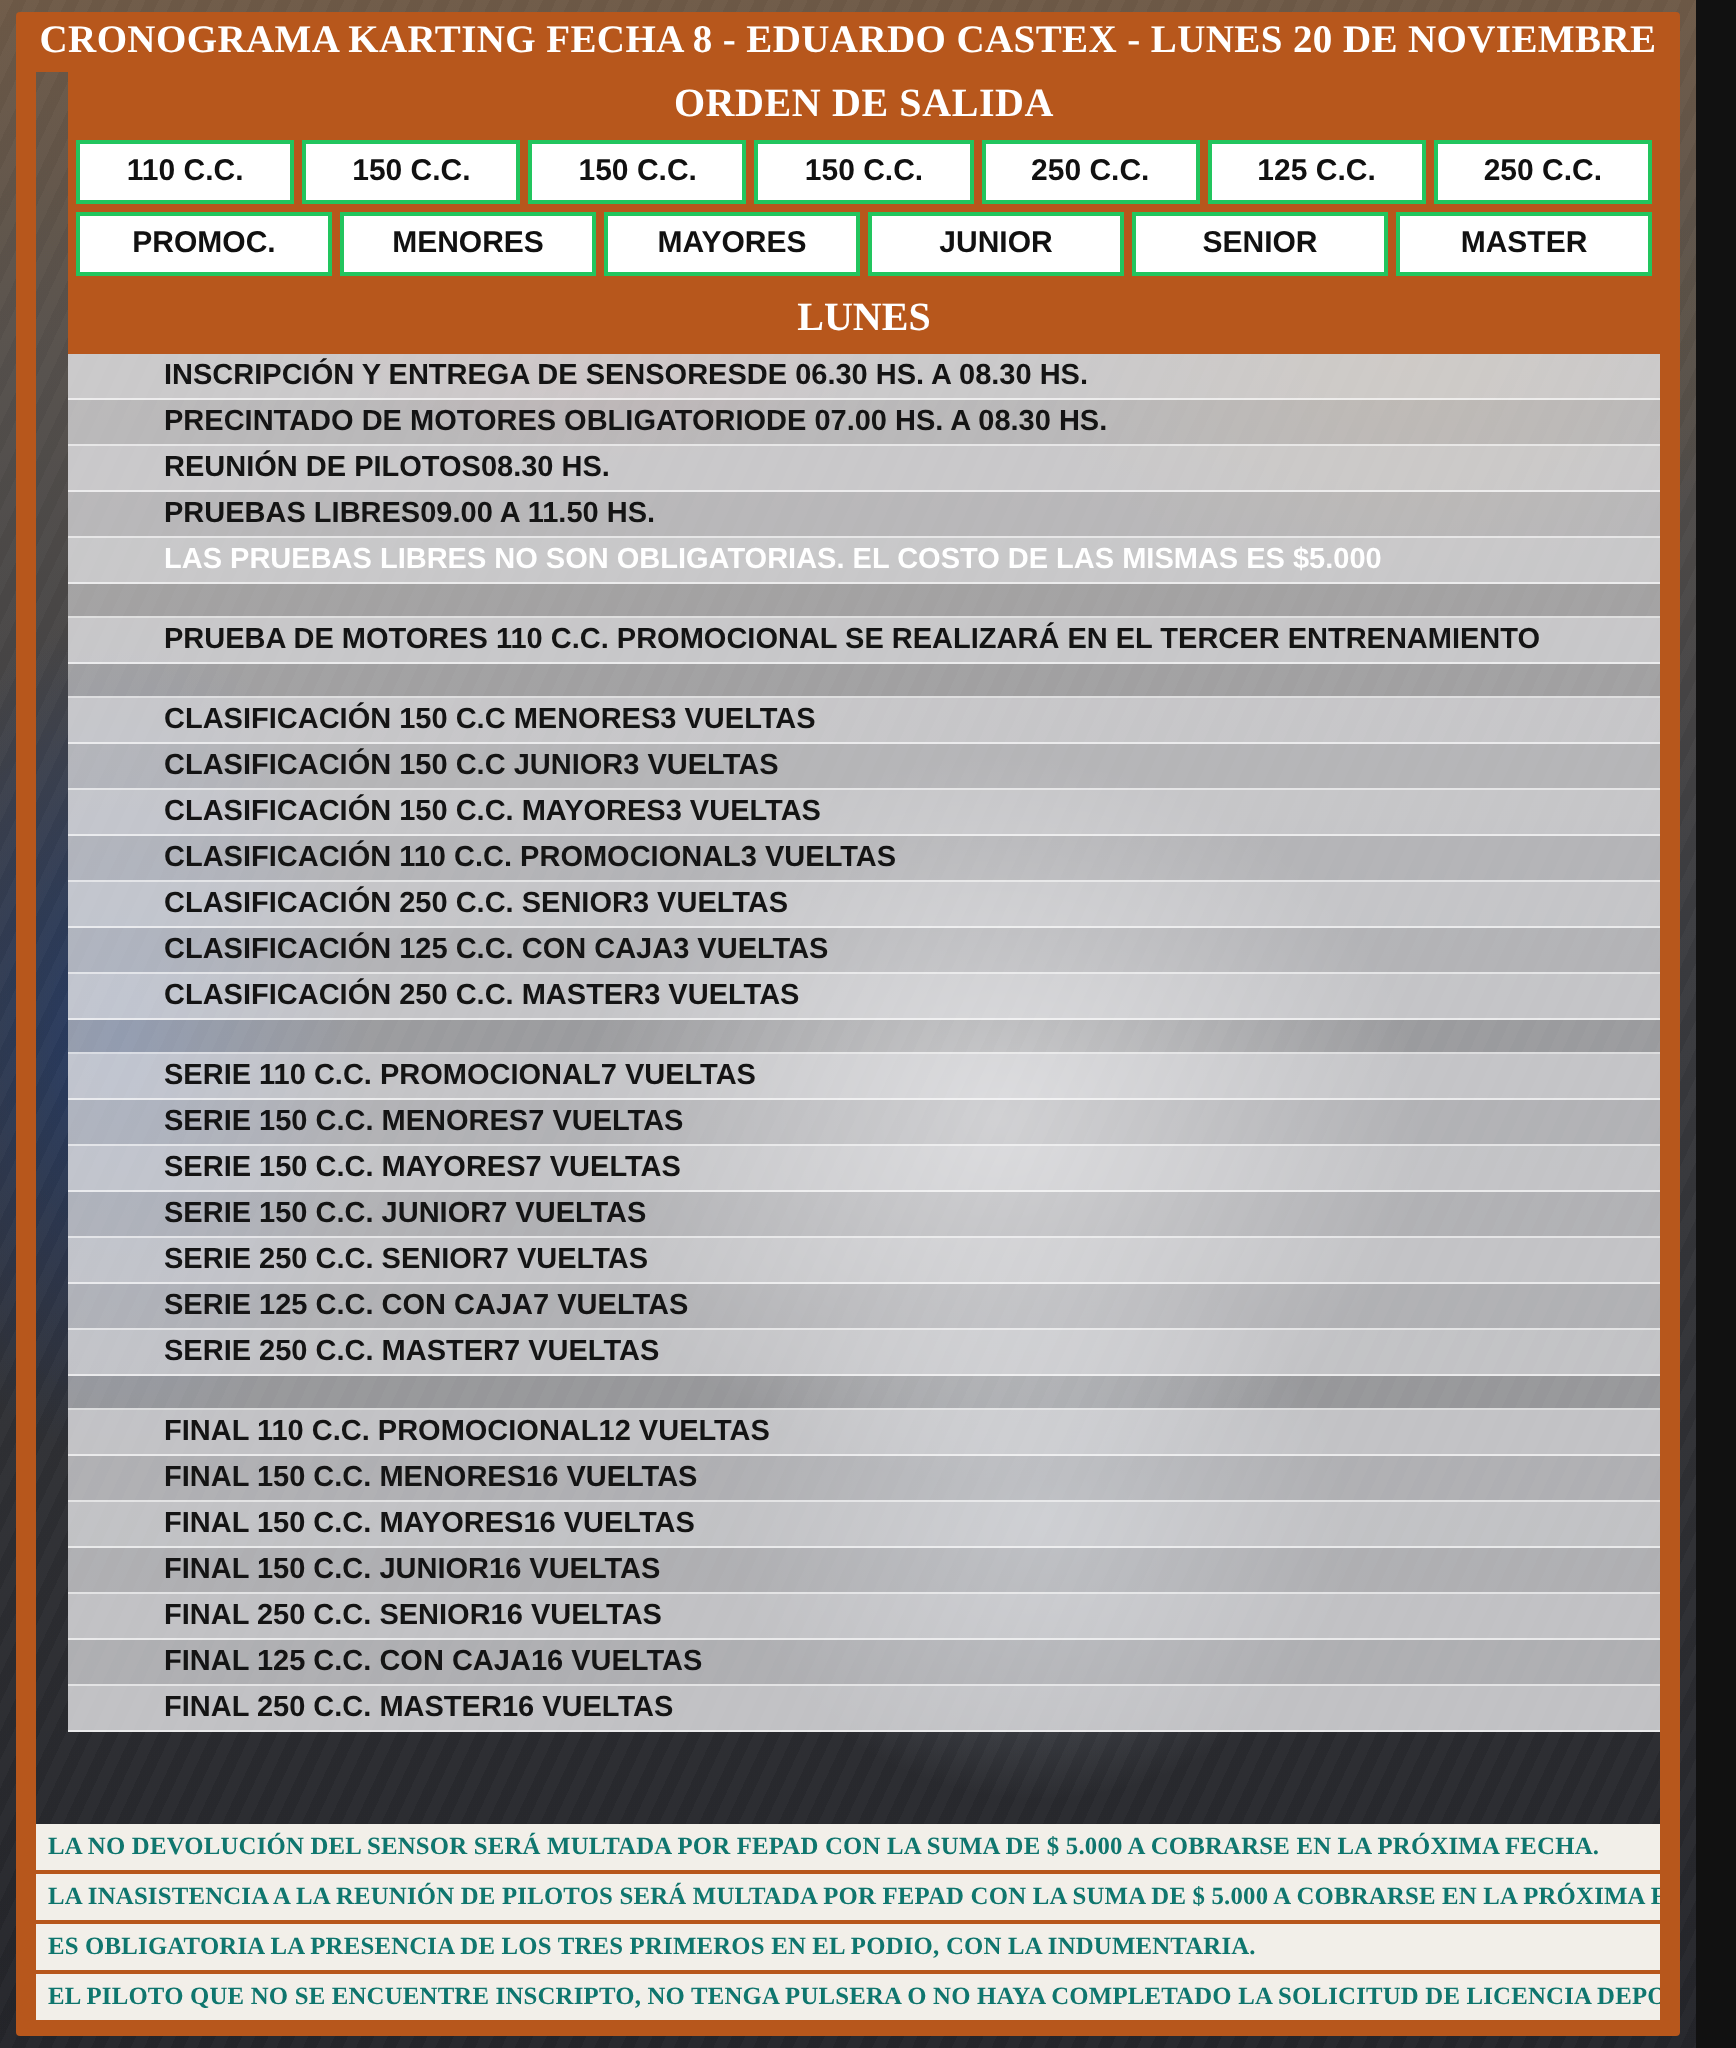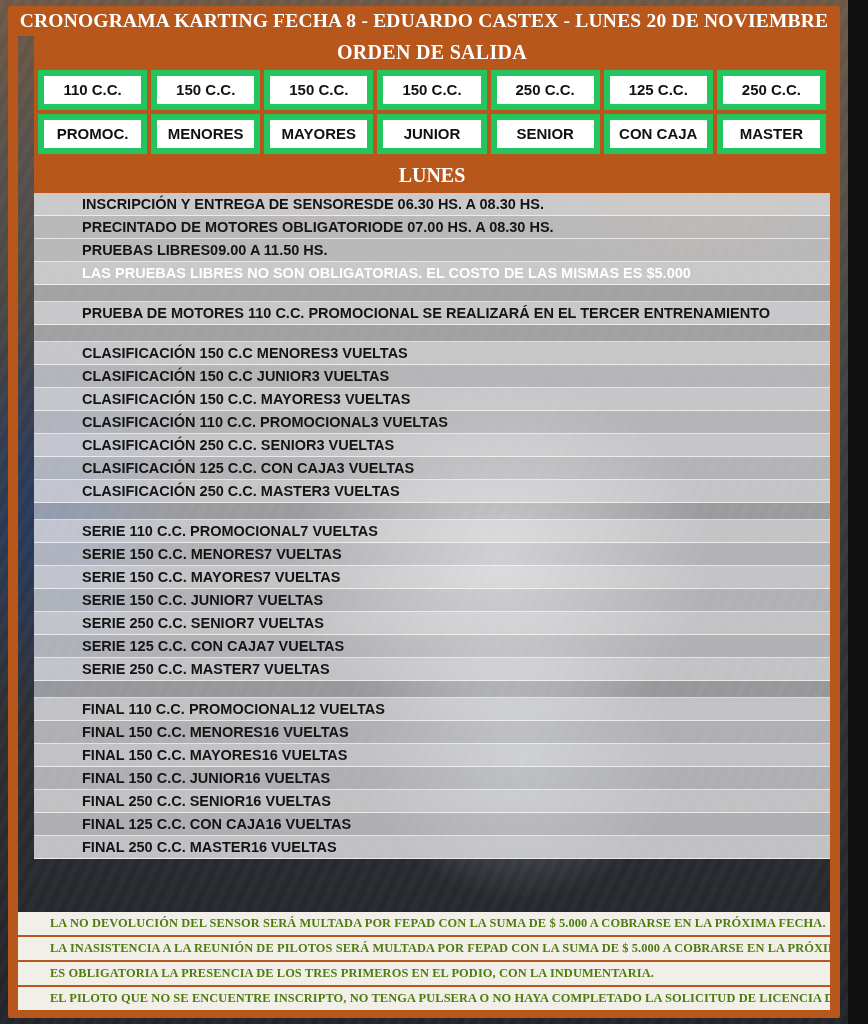--- a/index.html
+++ b/index.html
@@ -75,21 +75,21 @@
     padding: 0 4px 4px 4px;
   }
   .cat-row {
     display: flex;
     gap: 4px;
     padding: 0 0 4px 0;
   }
   .cat-cell {
     flex: 1 1 0;
     background: #ffffff;
-    border: 6px solid #22c55e;
+    border: 2px solid #22c55e;
     text-align: center;
     font-weight: bold;
     font-size: 15px;
     color: #111;
     padding: 5px 0 6px 0;
     font-family: "Liberation Sans", sans-serif;
     white-space: nowrap;
   }
   .day-header {
     background: #b7571c;
@@ -135,22 +135,22 @@
   .footers {
     position: absolute;
     left: 18px; right: 18px; bottom: 14px;
   }
   .footer-note {
     background: #f2efe9;
     border-bottom: 2px solid #b7571c;
     font-family: "Liberation Serif", serif;
     font-weight: bold;
     font-size: 12.4px;
-    color: #4d7c0f;
-    padding: 4px 8px 4px 32px;
+    color: #0f766e;
+    padding: 4px 8px 4px 6px;
     letter-spacing: .1px;
     white-space: nowrap;
     overflow: hidden;
   }
   .footer-note:last-child { border-bottom: none; }
 </style>
 </head>
 <body>
 
 <div id="page">
@@ -171,35 +171,38 @@
           <div class="cat-cell">250 C.C.</div>
           <div class="cat-cell">125 C.C.</div>
           <div class="cat-cell">250 C.C.</div>
         </div>
       <div class="cat-row" id="cat-row">
           <div class="cat-cell">PROMOC.</div>
           <div class="cat-cell">MENORES</div>
           <div class="cat-cell">MAYORES</div>
           <div class="cat-cell">JUNIOR</div>
           <div class="cat-cell">SENIOR</div>
-          <div class="cat-cell">CON CAJA</div>
           <div class="cat-cell">MASTER</div>
         </div>
     </div>
 
     <div class="day-header">LUNES</div>
 
     <div class="sched" id="sched">
         <div class="row">
           <span class="label">INSCRIPCIÓN Y ENTREGA DE SENSORES</span>
           <span class="value">DE 06.30 HS. A 08.30 HS.</span>
         </div>
         <div class="row alt">
           <span class="label">PRECINTADO DE MOTORES OBLIGATORIO</span>
           <span class="value">DE 07.00 HS. A 08.30 HS.</span>
+        </div>
+        <div class="row">
+          <span class="label">REUNIÓN DE PILOTOS</span>
+          <span class="value">08.30 HS.</span>
         </div>
         <div class="row alt">
           <span class="label">PRUEBAS LIBRES</span>
           <span class="value">09.00 A 11.50 HS.</span>
         </div>
         <div class="row note">
           <span class="label">LAS PRUEBAS LIBRES NO SON OBLIGATORIAS. EL COSTO DE LAS MISMAS ES $5.000</span>
           <span class="value"></span>
         </div>
         <div class="row spacer alt">

